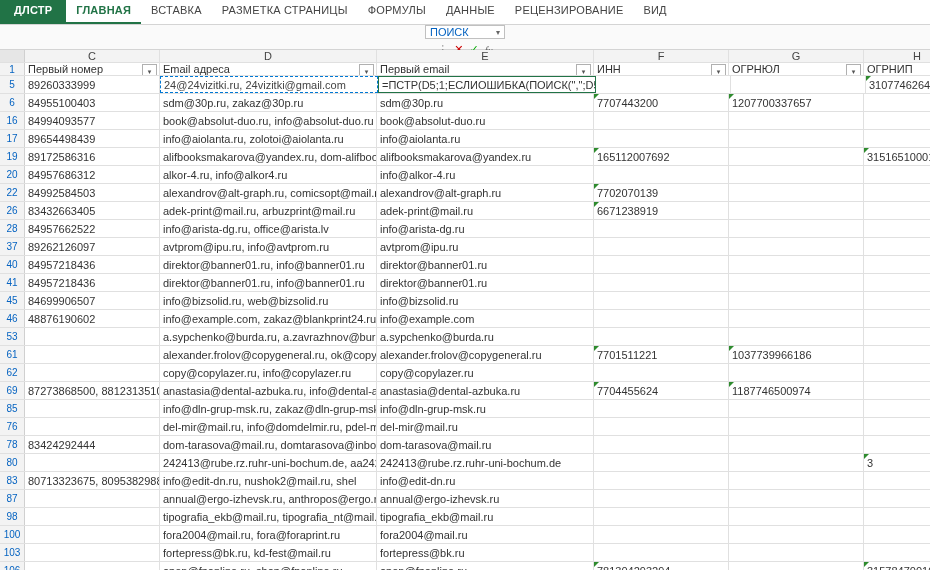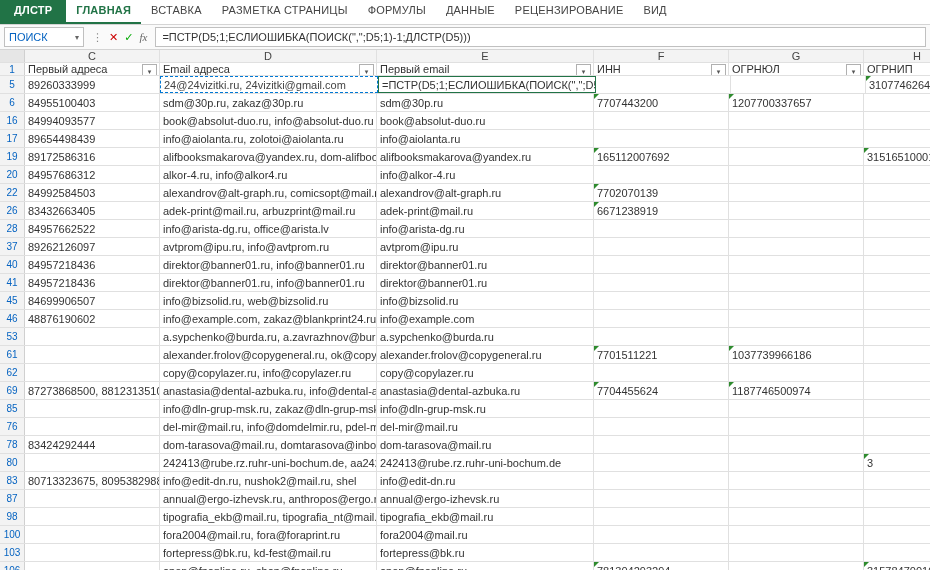--- a/index.html
+++ b/index.html
@@ -40,20 +40,21 @@
     border-bottom: 2px solid #217346;
   }
   .namebox-row {
     display: flex;
     align-items: center;
     height: 24px;
     border-bottom: 1px solid #d4d4d4;
     background: #fafafa;
     padding: 0 4px;
     gap: 4px;
+    flex-direction: column;
   }
   .name-box {
     width: 70px;
     height: 18px;
     border: 1px solid #c0c0c0;
     background: #fff;
     font-size: 11px;
     padding: 0 4px;
     display: flex;
     align-items: center;
@@ -187,21 +188,21 @@
     <div class="cell col-D header-label">D</div>
     <div class="cell col-E header-label">E</div>
     <div class="cell col-F header-label">F</div>
     <div class="cell col-G header-label">G</div>
     <div class="cell col-H header-label">H</div>
   </div>
 
   <div class="row">
     <div class="rownum">1</div>
     <div class="cell col-C">
-      <span>Первый адреса</span>
+      <span>Первый номер</span>
       <span class="filter-btn">▾</span>
     </div>
     <div class="cell col-D">
       <span>Email адреса</span>
       <span class="filter-btn">▾</span>
     </div>
     <div class="cell col-E">
       <span>Первый email</span>
       <span class="filter-btn">▾</span>
     </div>

